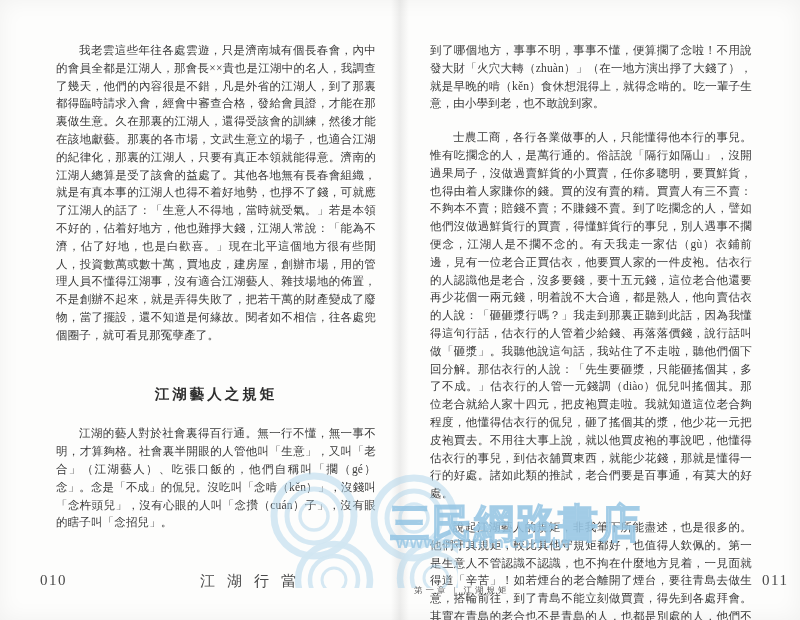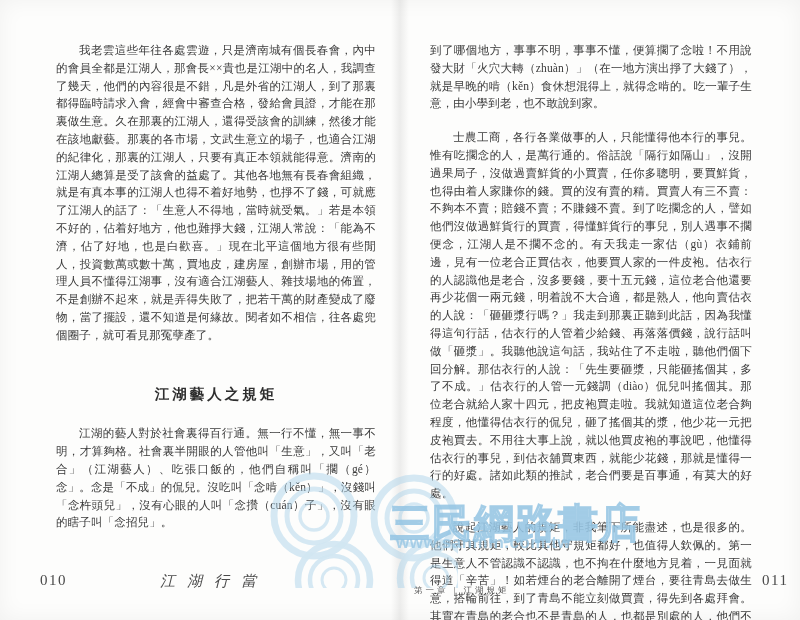--- a/index.html
+++ b/index.html
@@ -31,21 +31,21 @@
     margin:41px 0 22px 0;
     font-size:14.5px;font-weight:bold;
     text-align:center;letter-spacing:3px;
     color:#2e2e2e;
   }
   .footer-item{
     position:absolute;top:572px;
     font-size:15px;color:#4a4a4a;
   }
   .pagenum-left{left:40px;letter-spacing:1.5px;}
-  .running-left{left:160px;width:200px;text-align:left;letter-spacing:12px;font-style:italic;}
+  .running-left{left:154px;width:200px;text-align:center;letter-spacing:12px;}
   .running-right{left:414px;letter-spacing:3px;font-size:8.5px;margin-top:13px;}
   .pagenum-right{left:762px;letter-spacing:1.5px;}
   
   .watermark{position:absolute;left:0;top:0;width:800px;height:620px;pointer-events:none;}
   .wm-logos{position:absolute;left:268px;top:458px;opacity:0.55;}
   .wm-name{
     position:absolute;left:390px;top:496px;
     font-size:40px;font-weight:bold;letter-spacing:2px;
     font-family:"Liberation Sans","DejaVu Sans",sans-serif;
     color:rgba(193,222,240,0.25);

